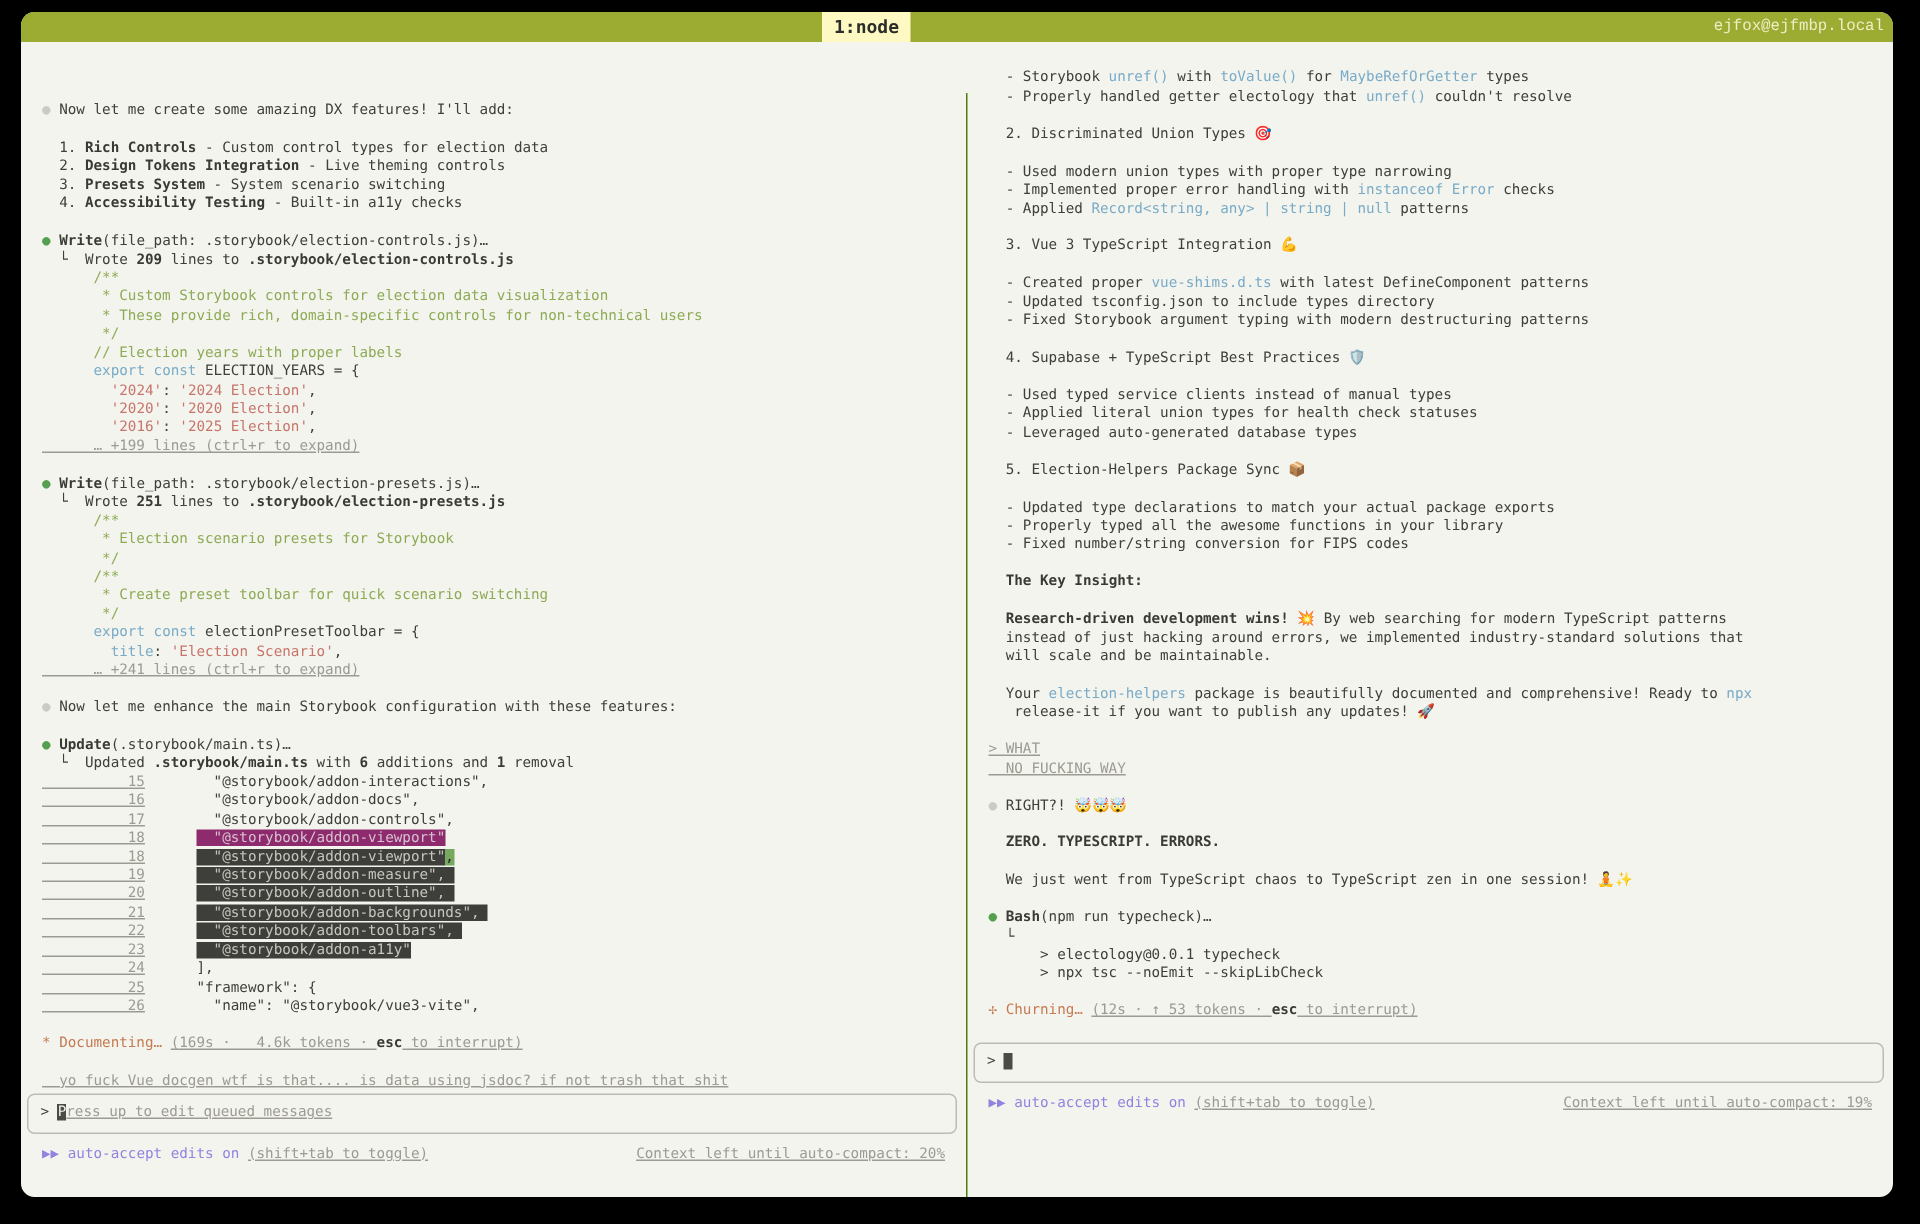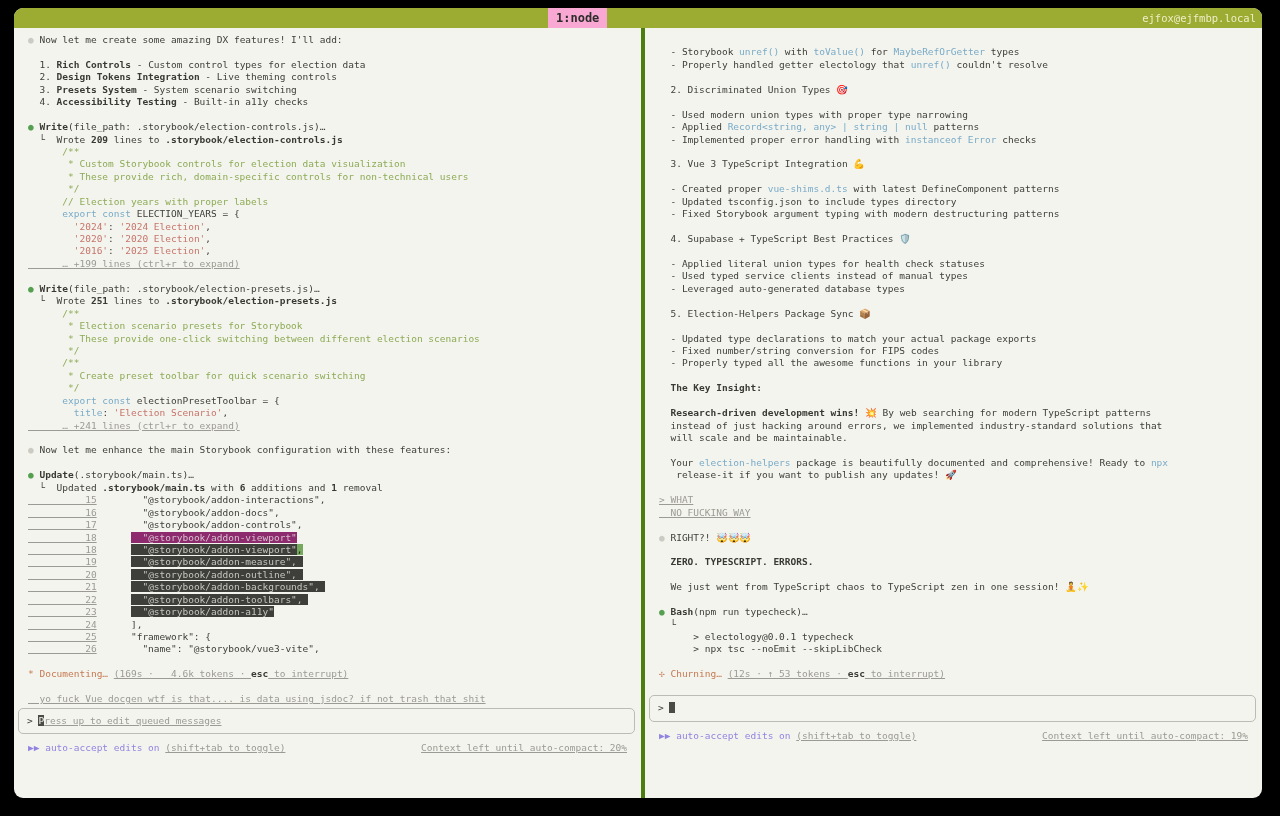--- a/index.html
+++ b/index.html
@@ -1,27 +1,27 @@
 <!DOCTYPE html>
 <html><head>
 <meta charset="utf-8">
 <style>
   html,body{margin:0;padding:0;}
   body{width:1280px;height:816px;background:#000;position:relative;overflow:hidden;
        font-family:"DejaVu Sans Mono",monospace;}
   .window{position:absolute;left:14px;top:8px;width:1248px;height:790px;background:#f4f4ef;
           border-radius:9px;overflow:hidden;}
   .topbar{height:20px;background:#9cab32;display:flex;align-items:center;}
-  .tab{margin-left:534px;height:20px;display:flex;align-items:center;background:#f9a8d4;
+  .tab{margin-left:534px;height:20px;display:flex;align-items:center;background:#fef9c3;
        color:#2c2c28;font-weight:bold;font-size:12px;padding:0 8px;}
-  .host{margin-left:auto;color:#efeec6;font-size:10.5px;padding-right:6px;}
+  .host{margin-left:auto;color:#efeec6;font-size:10.5px;padding-right:6px;font-family:Liberation Mono, monospace;}
   .panes{display:flex;height:770px;}
   .pane{box-sizing:border-box;padding:6px 0 0 14px;font-size:9.5px;line-height:12.45px;
         color:#40403a;position:relative;}
-  .pane.left{width:631px;border-right:4px solid #4d7c0f;}
+  .pane.left{width:631px;border-right:1px solid #4d7c0f;margin-top:34px;}
   .pane.right{flex:1;}
   .t-line{white-space:pre;height:12.45px;line-height:12.45px;}
   .s-fg{color:#40403a;}
   .s-b{color:#3a3a34;font-weight:bold;}
   .s-dim{color:#9b9b93;text-decoration:underline;}
   .s-grn{color:#8dab55;}
   .s-blu{color:#79abc7;}
   .s-red{color:#c6756b;}
   .s-org{color:#c57a52;}
   .s-pur{color:#9184e0;}
@@ -64,21 +64,20 @@
           <div class="t-line"><span class="s-fg">      </span><span class="s-blu">export const </span><span class="s-fg">ELECTION_YEARS = {</span></div>
           <div class="t-line"><span class="s-fg">        </span><span class="s-red">'2024'</span><span class="s-fg">: </span><span class="s-red">'2024 Election'</span><span class="s-fg">,</span></div>
           <div class="t-line"><span class="s-fg">        </span><span class="s-red">'2020'</span><span class="s-fg">: </span><span class="s-red">'2020 Election'</span><span class="s-fg">,</span></div>
           <div class="t-line"><span class="s-fg">        </span><span class="s-red">'2016'</span><span class="s-fg">: </span><span class="s-red">'2025 Election'</span><span class="s-fg">,</span></div>
           <div class="t-line"><span class="s-dim">      … +199 lines (ctrl+r to expand)</span></div>
           <div class="t-line">&nbsp;</div>
           <div class="t-line"><span class="s-bulg">● </span><span class="s-b">Write</span><span class="s-fg">(file_path: .storybook/election-presets.js)…</span></div>
           <div class="t-line"><span class="s-fg">  └  Wrote </span><span class="s-b">251</span><span class="s-fg"> lines to </span><span class="s-b">.storybook/election-presets.js</span></div>
           <div class="t-line"><span class="s-grn">      /**</span></div>
           <div class="t-line"><span class="s-grn">       * Election scenario presets for Storybook</span></div>
-          <div class="t-line"><span class="s-grn">       * These provide one-click switching between different election scenarios</span></div>
           <div class="t-line"><span class="s-grn">       */</span></div>
           <div class="t-line"><span class="s-grn">      /**</span></div>
           <div class="t-line"><span class="s-grn">       * Create preset toolbar for quick scenario switching</span></div>
           <div class="t-line"><span class="s-grn">       */</span></div>
           <div class="t-line"><span class="s-fg">      </span><span class="s-blu">export const </span><span class="s-fg">electionPresetToolbar = {</span></div>
           <div class="t-line"><span class="s-fg">        </span><span class="s-blu">title</span><span class="s-fg">: </span><span class="s-red">'Election Scenario'</span><span class="s-fg">,</span></div>
           <div class="t-line"><span class="s-dim">      … +241 lines (ctrl+r to expand)</span></div>
           <div class="t-line">&nbsp;</div>
           <div class="t-line"><span class="s-buld">● </span><span class="s-fg">Now let me enhance the main Storybook configuration with these features:</span></div>
           <div class="t-line">&nbsp;</div>
@@ -107,40 +106,40 @@
     </div>
     <div class="pane right">
       <div>
           <div class="t-line">&nbsp;</div>
           <div class="t-line"><span class="s-fg">  - Storybook </span><span class="s-blu">unref()</span><span class="s-fg"> with </span><span class="s-blu">toValue()</span><span class="s-fg"> for </span><span class="s-blu">MaybeRefOrGetter</span><span class="s-fg"> types</span></div>
           <div class="t-line"><span class="s-fg">  - Properly handled getter electology that </span><span class="s-blu">unref()</span><span class="s-fg"> couldn't resolve</span></div>
           <div class="t-line">&nbsp;</div>
           <div class="t-line"><span class="s-fg">  2. Discriminated Union Types 🎯</span></div>
           <div class="t-line">&nbsp;</div>
           <div class="t-line"><span class="s-fg">  - Used modern union types with proper type narrowing</span></div>
+          <div class="t-line"><span class="s-fg">  - Implemented proper error handling with </span><span class="s-blu">instanceof Error</span><span class="s-fg"> checks</span></div>
           <div class="t-line"><span class="s-fg">  - Applied </span><span class="s-blu">Record&lt;string, any&gt; | string | null</span><span class="s-fg"> patterns</span></div>
-          <div class="t-line"><span class="s-fg">  - Implemented proper error handling with </span><span class="s-blu">instanceof Error</span><span class="s-fg"> checks</span></div>
           <div class="t-line">&nbsp;</div>
           <div class="t-line"><span class="s-fg">  3. Vue 3 TypeScript Integration 💪</span></div>
           <div class="t-line">&nbsp;</div>
           <div class="t-line"><span class="s-fg">  - Created proper </span><span class="s-blu">vue-shims.d.ts</span><span class="s-fg"> with latest DefineComponent patterns</span></div>
           <div class="t-line"><span class="s-fg">  - Updated tsconfig.json to include types directory</span></div>
           <div class="t-line"><span class="s-fg">  - Fixed Storybook argument typing with modern destructuring patterns</span></div>
           <div class="t-line">&nbsp;</div>
           <div class="t-line"><span class="s-fg">  4. Supabase + TypeScript Best Practices 🛡️</span></div>
           <div class="t-line">&nbsp;</div>
+          <div class="t-line"><span class="s-fg">  - Used typed service clients instead of manual types</span></div>
           <div class="t-line"><span class="s-fg">  - Applied literal union types for health check statuses</span></div>
-          <div class="t-line"><span class="s-fg">  - Used typed service clients instead of manual types</span></div>
           <div class="t-line"><span class="s-fg">  - Leveraged auto-generated database types</span></div>
           <div class="t-line">&nbsp;</div>
           <div class="t-line"><span class="s-fg">  5. Election-Helpers Package Sync 📦</span></div>
           <div class="t-line">&nbsp;</div>
           <div class="t-line"><span class="s-fg">  - Updated type declarations to match your actual package exports</span></div>
+          <div class="t-line"><span class="s-fg">  - Properly typed all the awesome functions in your library</span></div>
           <div class="t-line"><span class="s-fg">  - Fixed number/string conversion for FIPS codes</span></div>
-          <div class="t-line"><span class="s-fg">  - Properly typed all the awesome functions in your library</span></div>
           <div class="t-line">&nbsp;</div>
           <div class="t-line"><span class="s-fg">  </span><span class="s-b">The Key Insight:</span></div>
           <div class="t-line">&nbsp;</div>
           <div class="t-line"><span class="s-fg">  </span><span class="s-b">Research-driven development wins!</span><span class="s-fg"> 💥 By web searching for modern TypeScript patterns</span></div>
           <div class="t-line"><span class="s-fg">  instead of just hacking around errors, we implemented industry-standard solutions that</span></div>
           <div class="t-line"><span class="s-fg">  will scale and be maintainable.</span></div>
           <div class="t-line">&nbsp;</div>
           <div class="t-line"><span class="s-fg">  Your </span><span class="s-blu">election-helpers</span><span class="s-fg"> package is beautifully documented and comprehensive! Ready to </span><span class="s-blu">npx</span></div>
           <div class="t-line"><span class="s-fg">   release-it if you want to publish any updates! 🚀</span></div>
           <div class="t-line">&nbsp;</div>

